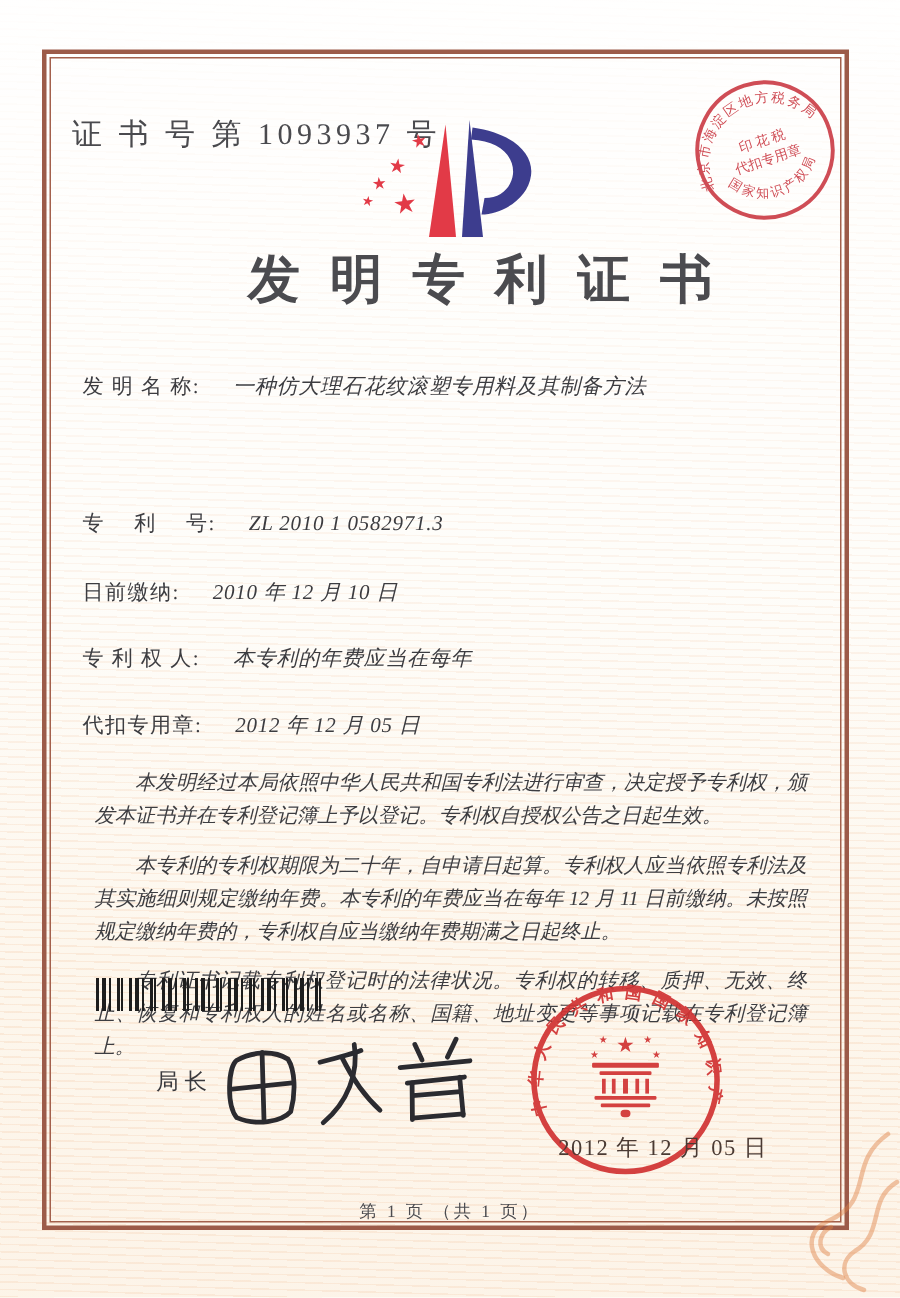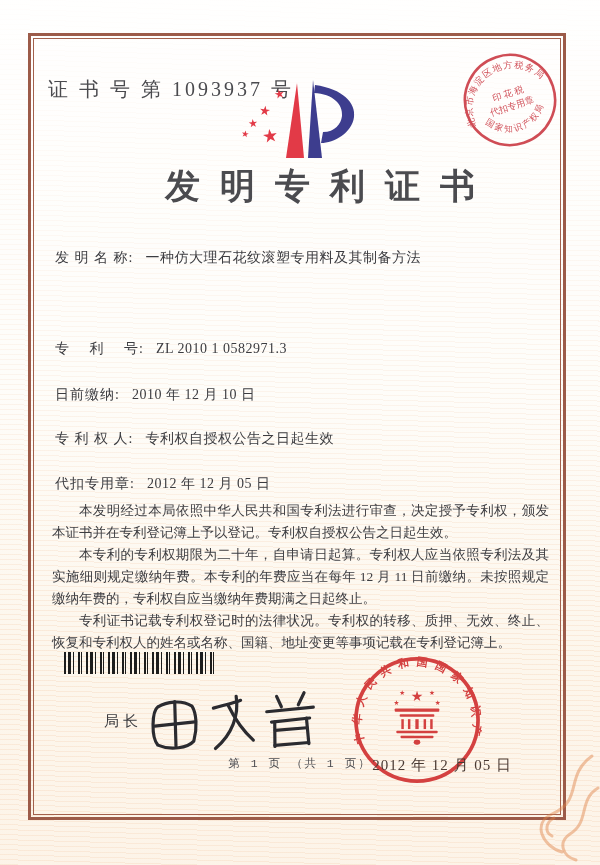--- a/index.html
+++ b/index.html
@@ -41,29 +41,29 @@
     position:absolute;left:0;top:163px;width:576px;
     text-align:center;font-size:35px;font-weight:bold;color:#4b4b4f;
     letter-spacing:20px;text-indent:20px;padding-left:32px;
   }
   
   .field{
     position:absolute;left:55px;width:500px;
     font-size:14px;color:#3c3c40;white-space:nowrap;
   }
   .field .lbl{letter-spacing:1px;text-align:right;}
-  .field .val{margin-left:12px;letter-spacing:0.5px;}
+  .field .val{margin-left:22px;letter-spacing:0.5px;font-style:italic;}
   .f0{top:249px}.f1{top:296px}.f2{top:340px}.f3{top:386px}.f4{top:430px}.f5{top:475px}
   
   .body-text{
     position:absolute;left:52px;top:500px;width:497px;
     font-size:13.5px;line-height:22px;color:#3d3d41;
     text-align:justify;
   }
-  .body-text p{margin:0;text-indent:2em;}
+  .body-text p{margin:11px;text-indent:2em;font-style:italic;}
   
   .barcode{
     position:absolute;left:64px;top:652px;width:152px;height:22px;
     background:repeating-linear-gradient(90deg,
       #1d1d1d 0 2px, transparent 2px 4px,
       #1d1d1d 4px 7px, transparent 7px 9px,
       #1d1d1d 9px 10px, transparent 10px 14px,
       #1d1d1d 14px 16px, transparent 16px 17px,
       #1d1d1d 17px 18px, transparent 18px 22px);
   }
@@ -74,22 +74,22 @@
   }
   .sig-name{position:absolute;left:146px;top:688px;width:170px;height:64px;transform:rotate(-3deg);}
   
   .seal{position:absolute;left:351px;top:654px;width:132px;height:132px;opacity:0.93;}
   .seal-date{
     position:absolute;left:352px;top:756px;width:180px;
     font-size:15px;color:#4a3a33;letter-spacing:1px;text-align:center;
   }
   
   .footer{
-    position:absolute;left:0;top:756px;width:600px;text-align:center;
-    font-size:11.5px;color:#4c4c50;letter-spacing:2px;font-family:Liberation Mono, monospace;
+    position:absolute;left:0;top:800px;width:600px;text-align:center;
+    font-size:11.5px;color:#4c4c50;letter-spacing:2px;
   }
   
   .ornament{position:absolute;left:518px;top:748px;width:82px;height:117px;}
 </style>
 </head>
 <body>
 
 <div class="page">
 
   <div class="frame">
@@ -134,21 +134,21 @@
   <div class="field f0">
     <span class="lbl">发 明 名 称:</span><span class="val">一种仿大理石花纹滚塑专用料及其制备方法</span>
   </div>
   <div class="field f2">
     <span class="lbl">专　 利　 号:</span><span class="val">ZL 2010 1 0582971.3</span>
   </div>
   <div class="field f3">
     <span class="lbl">日前缴纳:</span><span class="val">2010 年 12 月 10 日</span>
   </div>
   <div class="field f4">
-    <span class="lbl">专 利 权 人:</span><span class="val">专利权自授权公告之日起生效</span>
+    <span class="lbl">专 利 权 人:</span><span class="val">本专利的年费应当在每年</span>
   </div>
   <div class="field f5">
     <span class="lbl">代扣专用章:</span><span class="val">2012 年 12 月 05 日</span>
   </div>
 
   <div class="body-text">
     <p>本发明经过本局依照中华人民共和国专利法进行审查，决定授予专利权，颁发本证书并在专利登记簿上予以登记。专利权自授权公告之日起生效。</p>
     <p>本专利的专利权期限为二十年，自申请日起算。专利权人应当依照专利法及其实施细则规定缴纳年费。本专利的年费应当在每年 12 月 11 日前缴纳。未按照规定缴纳年费的，专利权自应当缴纳年费期满之日起终止。</p>
     <p>专利证书记载专利权登记时的法律状况。专利权的转移、质押、无效、终止、恢复和专利权人的姓名或名称、国籍、地址变更等事项记载在专利登记簿上。</p>
   </div>

